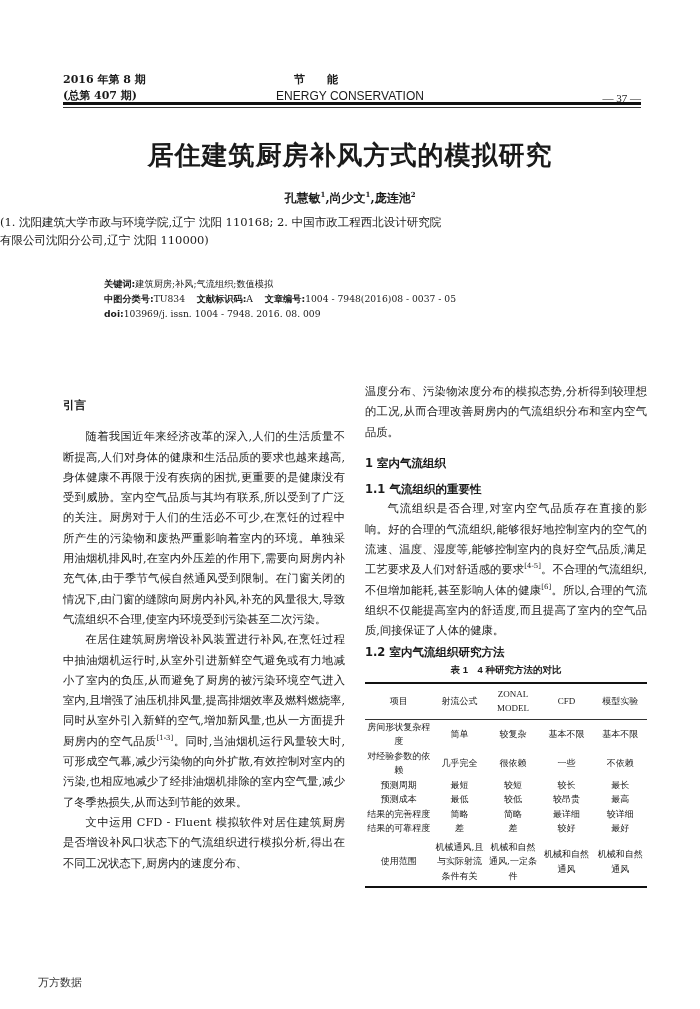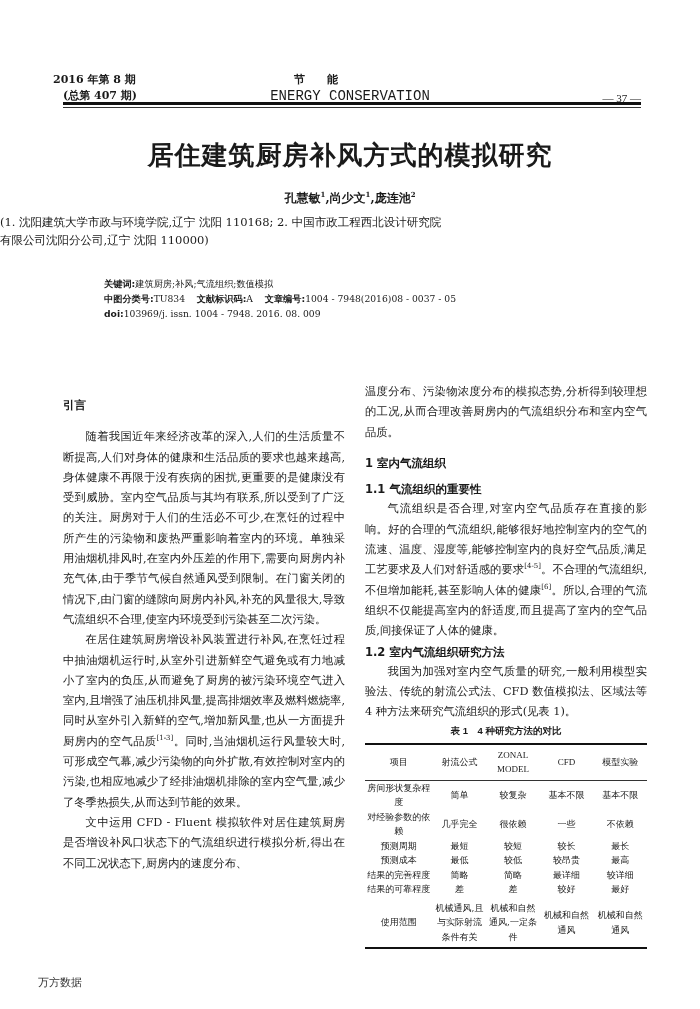--- a/index.html
+++ b/index.html
@@ -25,24 +25,24 @@
   .cap { text-align: center; font-size: 9.5px; font-weight: bold; font-family: Liberation Sans, sans-serif; margin: 0 0 4px 0; line-height: 16px; }
   table.t1 { border-collapse: collapse; width: 100%; font-size: 9px; line-height: 14.5px; }
   table.t1 th { font-weight: normal; border-top: 2px solid #111; border-bottom: 1px solid #333; padding: 3px 0; text-align: center; }
   table.t1 td { text-align: center; padding: 0; }
   table.t1 tr.last td { border-bottom: 2px solid #111; padding-bottom: 3px; padding-top: 4px; }
   .footer { left: 38px; top: 975px; font-size: 11px; font-family: "DejaVu Sans", sans-serif; color: #333; }
 </style>
 </head>
 <body>
 
-<div class="abs hdr" style="left:53px; top:72px;">2016 年第 8 期</div>
+<div class="abs hdr" style="left:63px; top:72px;">2016 年第 8 期</div>
 <div class="abs hdr" style="left:63px; top:88px;">(总第 407 期)</div>
 <div class="abs hdr" style="left:0; width:632px; top:72px; text-align:center;">节　　能</div>
-<div class="abs hdr" style="left:0; width:700px; top:88px; text-align:center; font-weight:normal; font-family:Liberation Mono, monospace; font-size:14px;">ENERGY CONSERVATION</div>
+<div class="abs hdr" style="left:0; width:700px; top:88px; text-align:center; font-weight:normal; font-family:Liberation Sans, sans-serif; font-size:12px;">ENERGY CONSERVATION</div>
 <div class="abs hdr" style="right:59px; top:90px; font-weight:normal; font-family:'Liberation Serif', serif;margin-left:44px;">— 37 —</div>
 <div class="rule-thick"></div>
 <div class="rule-thin"></div>
 
 <div class="abs title">居住建筑厨房补风方式的模拟研究</div>
 <div class="abs authors">
   <span>孔慧敏</span><sup>1</sup>,<span>尚少文</span><sup>1</sup>,<span>庞连池</span><sup>2</sup>
 </div>
 <div class="abs affil">
   <div>(1. 沈阳建筑大学市政与环境学院,辽宁 沈阳 110168; 2. 中国市政工程西北设计研究院</div>
@@ -65,21 +65,20 @@
   <p><span>在居住建筑厨房增设补风装置进行补风,在烹饪过程中抽油烟机运行时,从室外引进新鲜空气避免或有力地减小了室内的负压,从而避免了厨房的被污染环境空气进入室内,且增强了油压机排风量,提高排烟效率及燃料燃烧率,同时从室外引入新鲜的空气,增加新风量,也从一方面提升厨房内的空气品质</span><sup>[1-3]</sup><span>。同时,当油烟机运行风量较大时,可形成空气幕,减少污染物的向外扩散,有效控制对室内的污染,也相应地减少了经排油烟机排除的室内空气量,减少了冬季热损失,从而达到节能的效果。</span></p>
   <p>文中运用 CFD - Fluent 模拟软件对居住建筑厨房是否增设补风口状态下的气流组织进行模拟分析,得出在不同工况状态下,厨房内的速度分布、</p>
 </div>
 
 <div class="col right">
   <p style="text-indent:0;">温度分布、污染物浓度分布的模拟态势,分析得到较理想的工况,从而合理改善厨房内的气流组织分布和室内空气品质。</p>
   <h3 class="sec1">1 室内气流组织</h3>
   <h3 class="sec11">1.1 气流组织的重要性</h3>
   <p><span>气流组织是否合理,对室内空气品质存在直接的影响。好的合理的气流组织,能够很好地控制室内的空气的流速、温度、湿度等,能够控制室内的良好空气品质,满足工艺要求及人们对舒适感的要求</span><sup>[4-5]</sup><span>。不合理的气流组织,不但增加能耗,甚至影响人体的健康</span><sup>[6]</sup><span>。所以,合理的气流组织不仅能提高室内的舒适度,而且提高了室内的空气品质,间接保证了人体的健康。</span></p>
   <h3>1.2 室内气流组织研究方法</h3>
-  <p>我国为加强对室内空气质量的研究,一般利用模型实验法、传统的射流公式法、CFD 数值模拟法、区域法等 4 种方法来研究气流组织的形式(见表 1)。</p>
 
   <div class="cap">表 1　4 种研究方法的对比</div>
   <table class="t1">
     <thead>
       <tr>
         <th style="width:24%;">项目</th>
         <th style="width:19%;">射流公式</th>
         <th style="width:19%; font-family:'Liberation Serif', serif;">ZONAL MODEL</th>
         <th style="width:19%; font-family:'Liberation Serif', serif;">CFD</th>
         <th style="width:19%;">模型实验</th>

